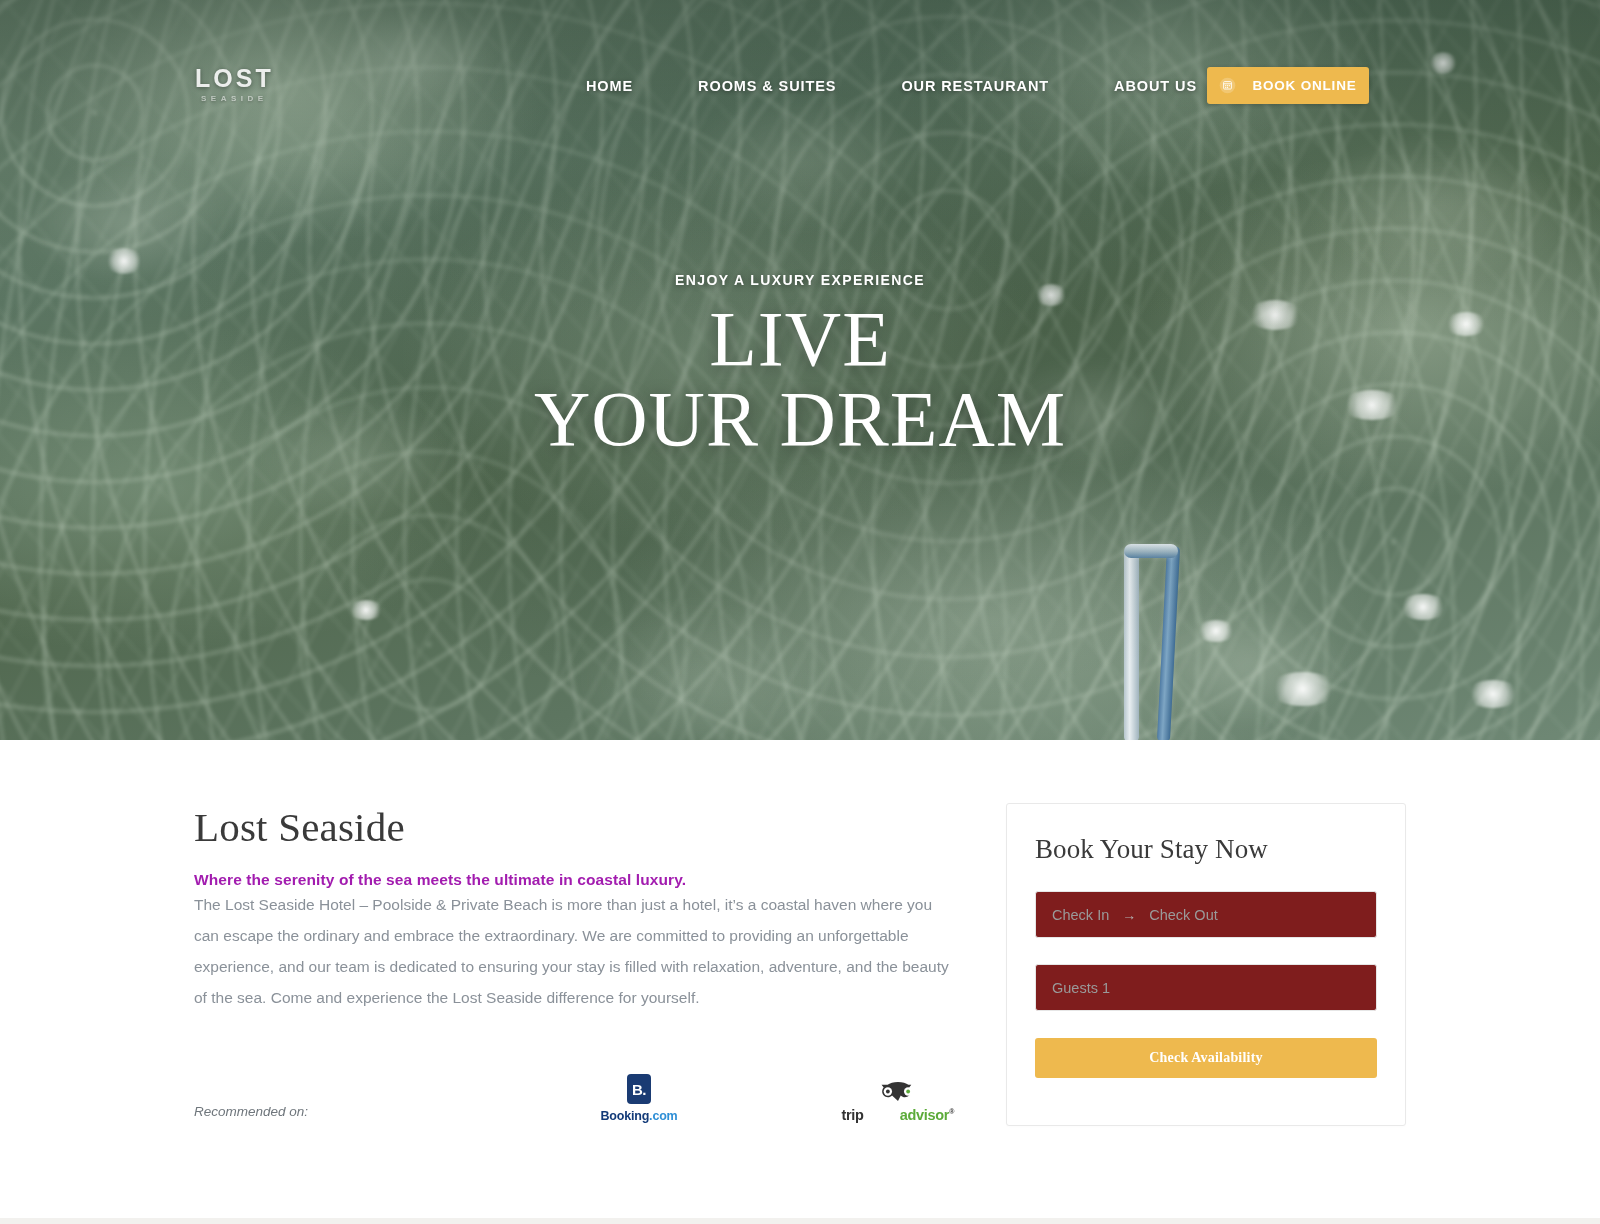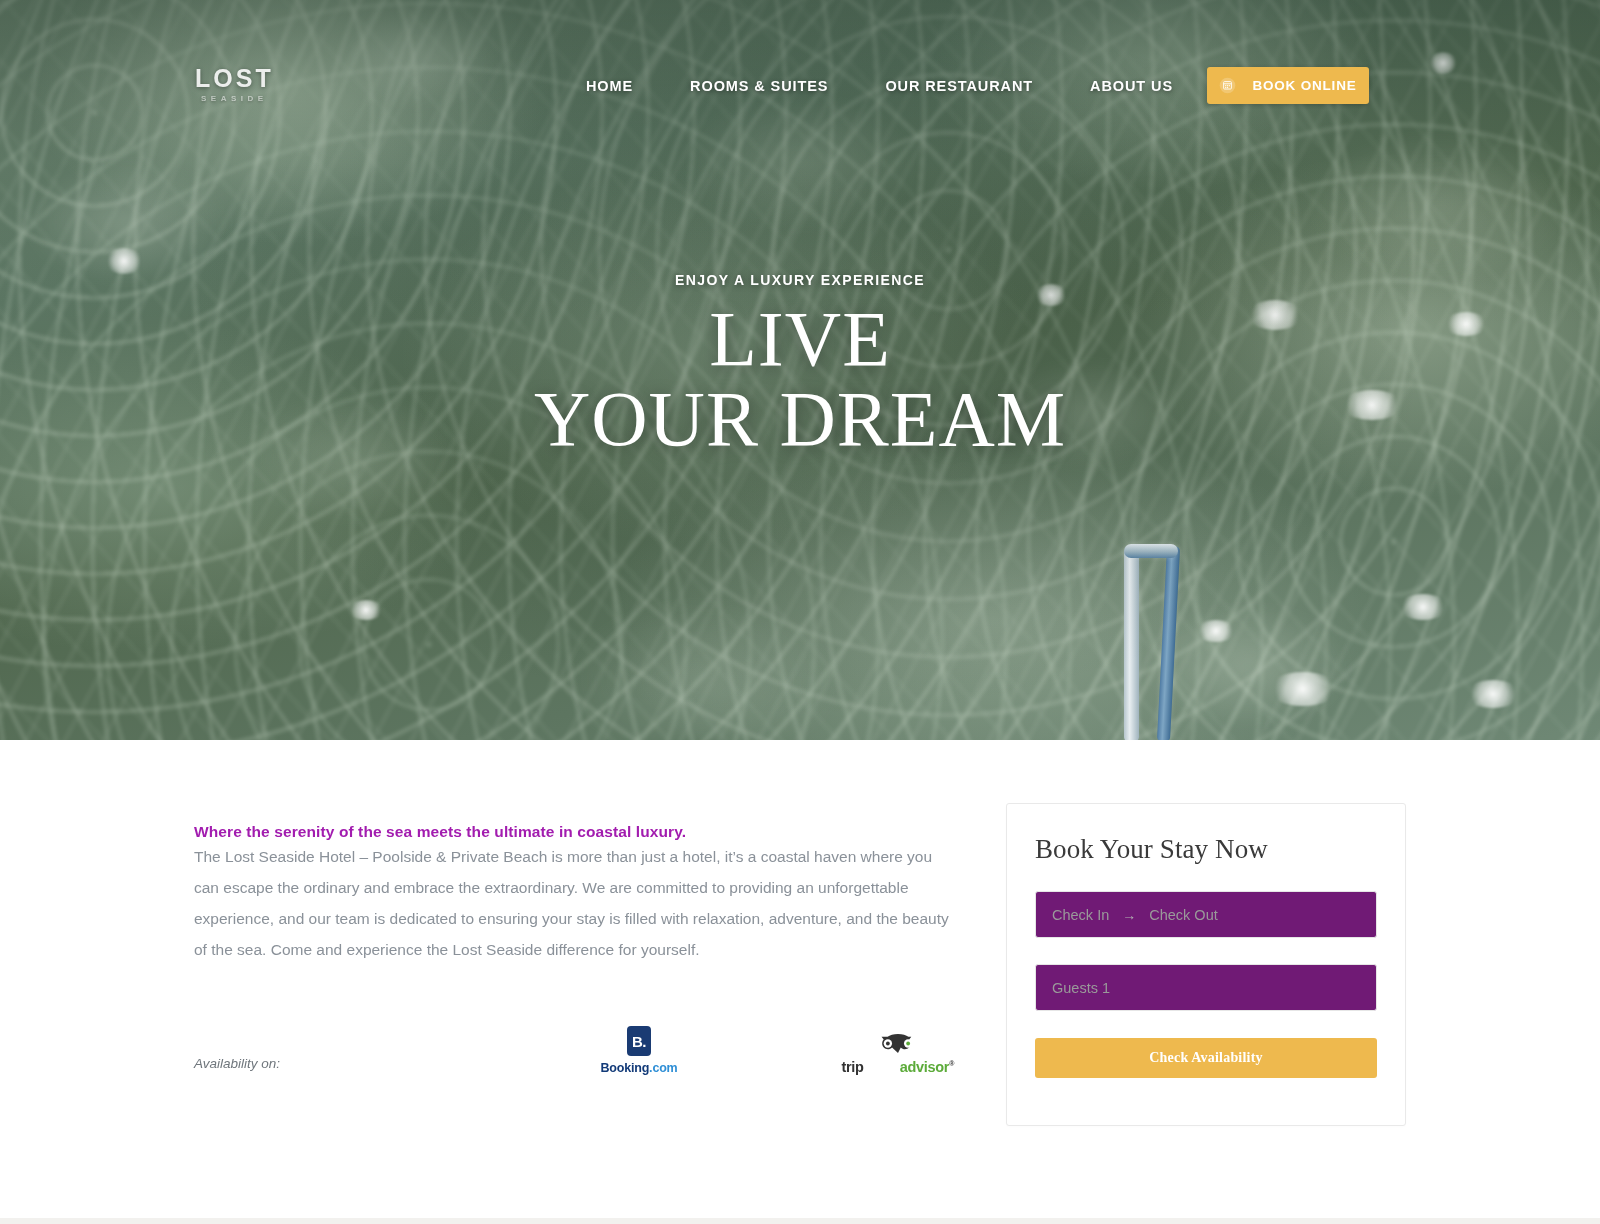--- a/index.html
+++ b/index.html
@@ -110,21 +110,21 @@
   }
   .logo-sub {
     margin-top: 4px;
     font-size: 8px; font-weight: 600; letter-spacing: 4.5px;
     color: rgba(255,255,255,.55);
     text-shadow: 0 1px 3px rgba(0,0,0,.3);
   }
 
   .nav-links {
     position: absolute; left: 586px; top: 74px;
-    display: flex; align-items: center; gap: 0;
+    display: flex; align-items: center; gap: 8px;
   }
   .nav-link {
     color: #ffffff;
     font-size: 14.5px; font-weight: 700; letter-spacing: .9px;
     text-decoration: none; white-space: nowrap;
     text-shadow: 0 1px 4px rgba(0,0,0,.45);
     padding: 4px 0; margin-right: 57px; cursor: pointer;
   }
   .nav-lang {
     display: flex; align-items: center; gap: 9px;
@@ -239,21 +239,21 @@
     box-shadow: 0 1px 2px rgba(0,0,0,.015);
   }
   .booking-card-title {
     font-family: "Liberation Serif", serif;
     font-size: 27px; font-weight: 400; color: #3a3a3a; letter-spacing: .1px;
   }
   .field {
     margin-top: 26px; height: 47px;
     border: 1px solid #e6e6e6; border-radius: 3px;
     display: flex; align-items: center; padding: 0 16px;
-    background: #701a75; cursor: pointer;
+    background: #7f1d1d; cursor: pointer;
   }
   .field-text { font-size: 14.5px; color: #9a9a9a; }
   .field-arrow { margin: 0 13px; font-size: 14px; color: #b3b3b3; }
   .check-btn {
     margin-top: 27px; width: 100%; height: 40px;
     background: #eeb94e; border: none; border-radius: 3px;
     cursor: pointer;
     font-family: "Liberation Serif", serif;
     font-size: 14px; font-weight: 700; color: #ffffff; letter-spacing: .2px;
   }
@@ -329,25 +329,26 @@
       <div>LIVE</div>
       <div>YOUR DREAM</div>
     </div>
   </div>
 </div>
 
 <div class="content">
   <div class="content-inner">
 
     <div class="about-col">
+      <h1 class="about-title">Lost Seaside</h1>
       <div class="about-sub">Where the serenity of the sea meets the ultimate in coastal luxury.</div>
       <p class="about-body">The Lost Seaside Hotel – Poolside &amp; Private Beach is more than just a hotel, it’s a coastal haven where you can escape the ordinary and embrace the extraordinary. We are committed to providing an unforgettable experience, and our team is dedicated to ensuring your stay is filled with relaxation, adventure, and the beauty of the sea. Come and experience the Lost Seaside difference for yourself.</p>
 
       <div class="recommended-row">
-        <span class="recommended-label">Availability on:</span>
+        <span class="recommended-label">Recommended on:</span>
 
         <div class="badge booking-badge">
           <span class="booking-mark">B.</span>
           <span class="booking-word"><span>Booking</span><em>.com</em></span>
         </div>
 
         <div class="badge tripadvisor-badge">
           <svg class="ta-owl" viewBox="0 0 60 38">
             <path d="M30 4c-7 0-13 2-16.5 4.5H4l3.4 4.2C5.9 14.4 5 16.6 5 19c0 5 4 9 9 9 2.6 0 4.9-1.1 6.6-2.8L30 34l4.4-8.8c1.7 1.7 4 2.8 6.6 2.8 5 0 9-4 9-9 0-2.4-.9-4.6-2.4-6.3L51 8.5h-4.5C43 6 37 4 30 4z" fill="#333333"></path>
             <circle cx="14" cy="19" r="6.6" fill="#ffffff"></circle>

